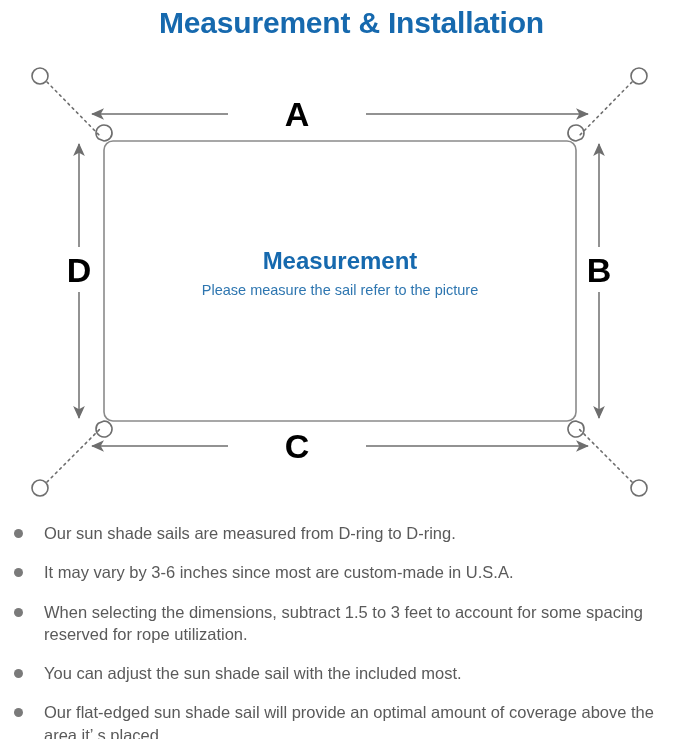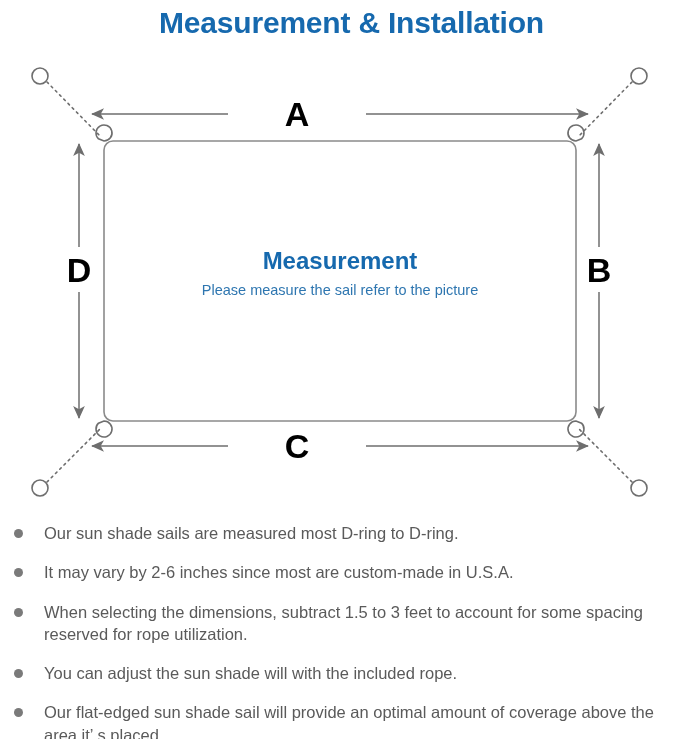--- a/index.html
+++ b/index.html
@@ -140,31 +140,31 @@
     <text class="dim-letter" x="599" y="230" text-anchor="middle">B</text>
 
     <text class="sail-title" x="340" y="217" text-anchor="middle">Measurement</text>
     <text class="sail-sub" x="340" y="243" text-anchor="middle">Please measure the sail refer to the picture</text>
   </svg>
 </div>
 
 <ul id="notes">
   <li class="note-item">
     <span class="note-bullet"></span>
-    <span>Our sun shade sails are measured most D-ring to D-ring.</span>
+    <span>Our sun shade sails are measured from D-ring to D-ring.</span>
   </li>
   <li class="note-item">
     <span class="note-bullet"></span>
-    <span>It may vary by 2-6 inches since most are custom-made in U.S.A.</span>
+    <span>It may vary by 3-6 inches since most are custom-made in U.S.A.</span>
   </li>
   <li class="note-item">
     <span class="note-bullet"></span>
     <span>When selecting the dimensions, subtract 1.5 to 3 feet to account for some spacing reserved for rope utilization.</span>
   </li>
   <li class="note-item">
     <span class="note-bullet"></span>
-    <span>You can adjust the sun shade will with the included rope.</span>
+    <span>You can adjust the sun shade sail with the included most.</span>
   </li>
   <li class="note-item">
     <span class="note-bullet"></span>
     <span>Our flat-edged sun shade sail will provide an optimal amount of coverage above the area it’ s placed.</span>
   </li>
 </ul>
 
 </body></html>

